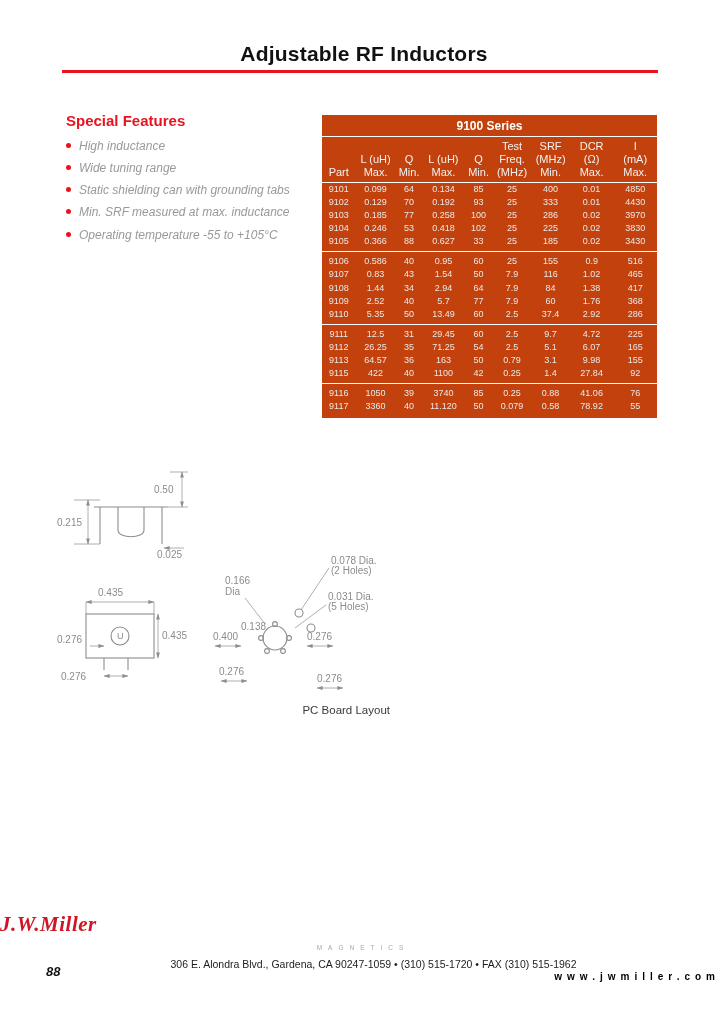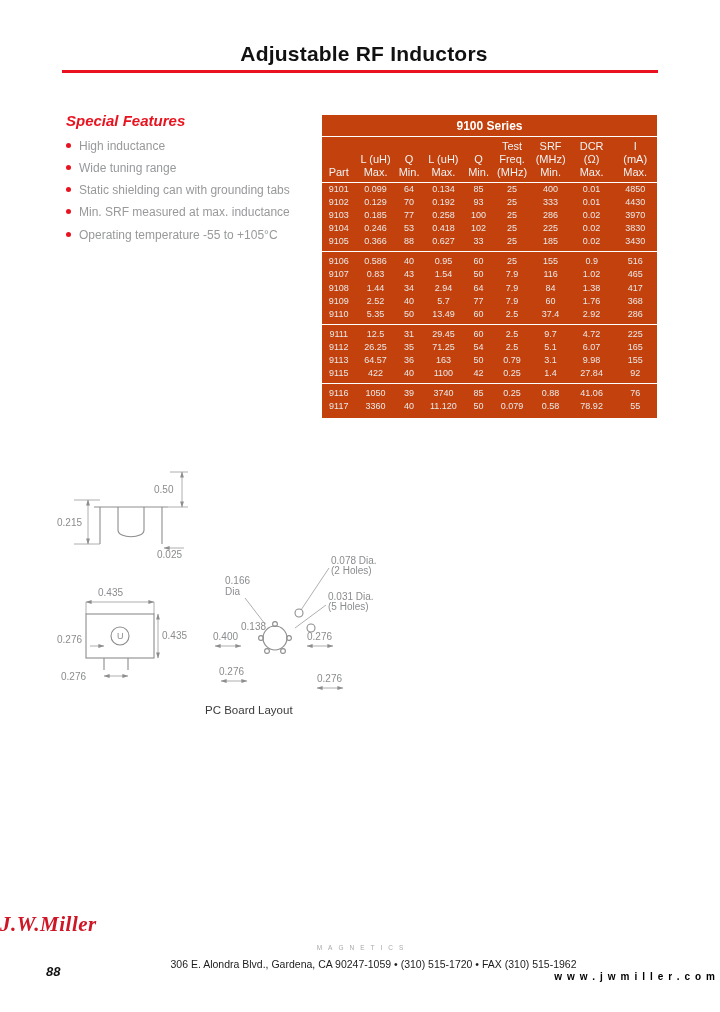--- a/index.html
+++ b/index.html
@@ -7,43 +7,43 @@
   body { width:720px; height:1012px; position:relative; font-family:"Liberation Sans",sans-serif; }
   .page { position:absolute; inset:0; background:#fff; overflow:hidden; }
 
   
   .title { position:absolute; top:42px; left:8px; right:0; text-align:center;
            font-size:21px; font-weight:bold; color:#111; letter-spacing:0.2px; }
   .title-rule { position:absolute; top:70px; left:62px; width:596px; height:3px; background:#e8131f; }
 
   
   .features { position:absolute; left:66px; top:112px; width:232px; }
-  .features h2 { color:#e8131f; font-style:italic; font-weight:bold; font-size:15px; margin-bottom:10px; }
-  .features ul { list-style:none; }
+  .features h2 { color:#e8131f; font-weight:bold; font-size:15px; margin-bottom:10px; }
+  .features ul { list-style:none;font-style:italic; }
   .features li { display:flex; gap:8px; font-size:12px; color:#97999b; margin-bottom:8px; line-height:1.18; }
   .features .dot { width:5px; height:5px; border-radius:50%; background:#e8131f; margin-top:4px; flex:none; }
 
   
   .spec-table { position:absolute; left:322px; top:115px; width:335px; background:#c2410c; color:#e9e9e9; padding-bottom:2px; }
   .t-title { text-align:center; font-weight:bold; font-size:12px; padding:4px 0 3px; border-bottom:1px solid #fff; color:#fff; }
   .spec-table table { width:100%; border-collapse:collapse; table-layout:fixed; }
   .spec-table th { font-size:11px; font-weight:normal; vertical-align:bottom; text-align:center;
                    padding:3px 1px 2px; border-bottom:1px solid #fff; line-height:1.2; color:#f2f2f2; }
   .spec-table td { font-size:9px; text-align:center; padding:1.2px 0; line-height:1.2; }
   .spec-table tbody.group:not(:first-of-type) tr:first-child td { border-top:1px solid #fff; padding-top:4px; }
   .spec-table tbody.group tr:last-child td { padding-bottom:4px; }
 
   
   .diag { position:absolute; }
   .diag svg { display:block; }
   .dline { stroke:#8d8d8d; stroke-width:1.1; fill:none; }
   .dthin { stroke:#9a9a9a; stroke-width:0.8; fill:none; }
   .dtext { font-family:"Liberation Sans",sans-serif; font-size:10px; fill:#8a8c8e; }
   .dsmall { font-family:"Liberation Sans",sans-serif; font-size:9px; fill:#8a8c8e; }
-  .pcb-caption { position:absolute; left:205px; top:704px; width:185px; text-align:left;
+  .pcb-caption { position:absolute; left:205px; top:704px; width:185px; text-align:right;
                  font-size:11.5px; color:#3a3a3a; }
 
   
   .logo { position:absolute; left:0; right:0; top:912px; text-align:left;
           font-family:"Liberation Serif",serif; font-style:italic; font-weight:bold;
           font-size:21px; color:#cf1626; letter-spacing:0.5px; }
   .logo-sub { position:absolute; left:0; right:0; top:944px; text-align:center;
               font-size:6.5px; color:#a9a9a9; letter-spacing:6px; text-indent:6px; }
   .address { position:absolute; left:0; right:0; top:958px; text-align:center;
              font-size:10.5px; color:#1d1d1d;padding-left:27px; }

